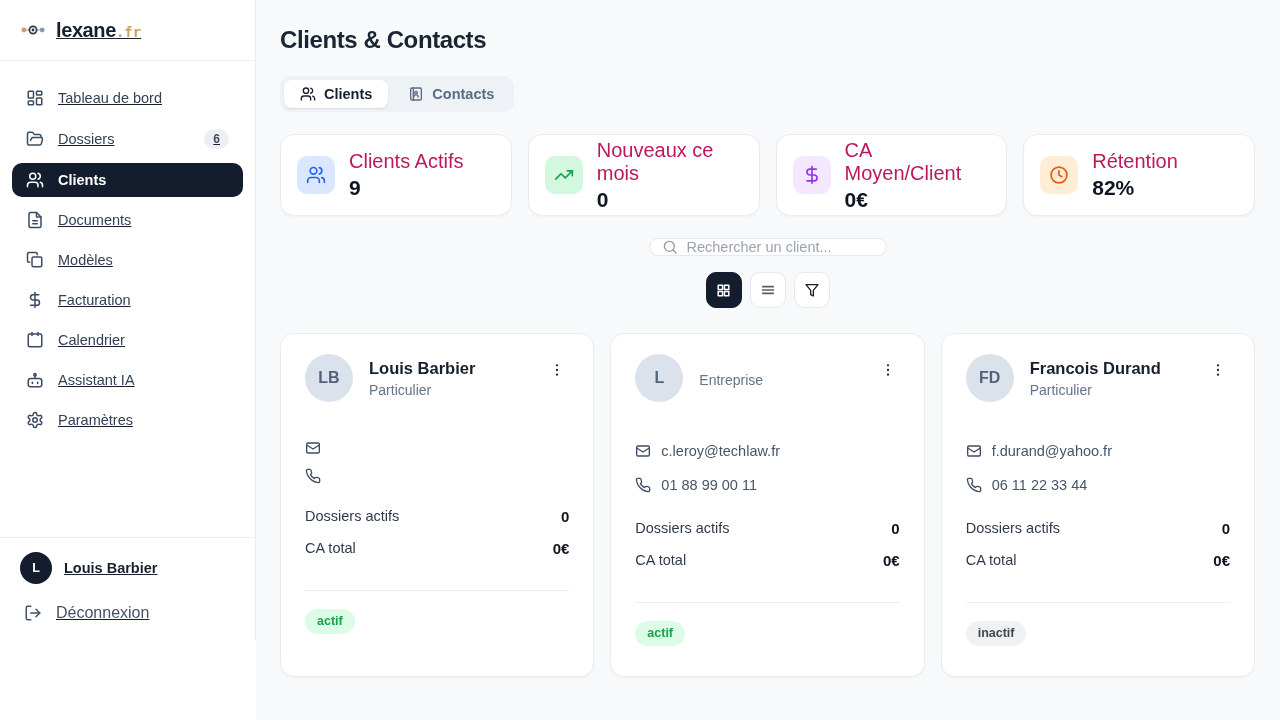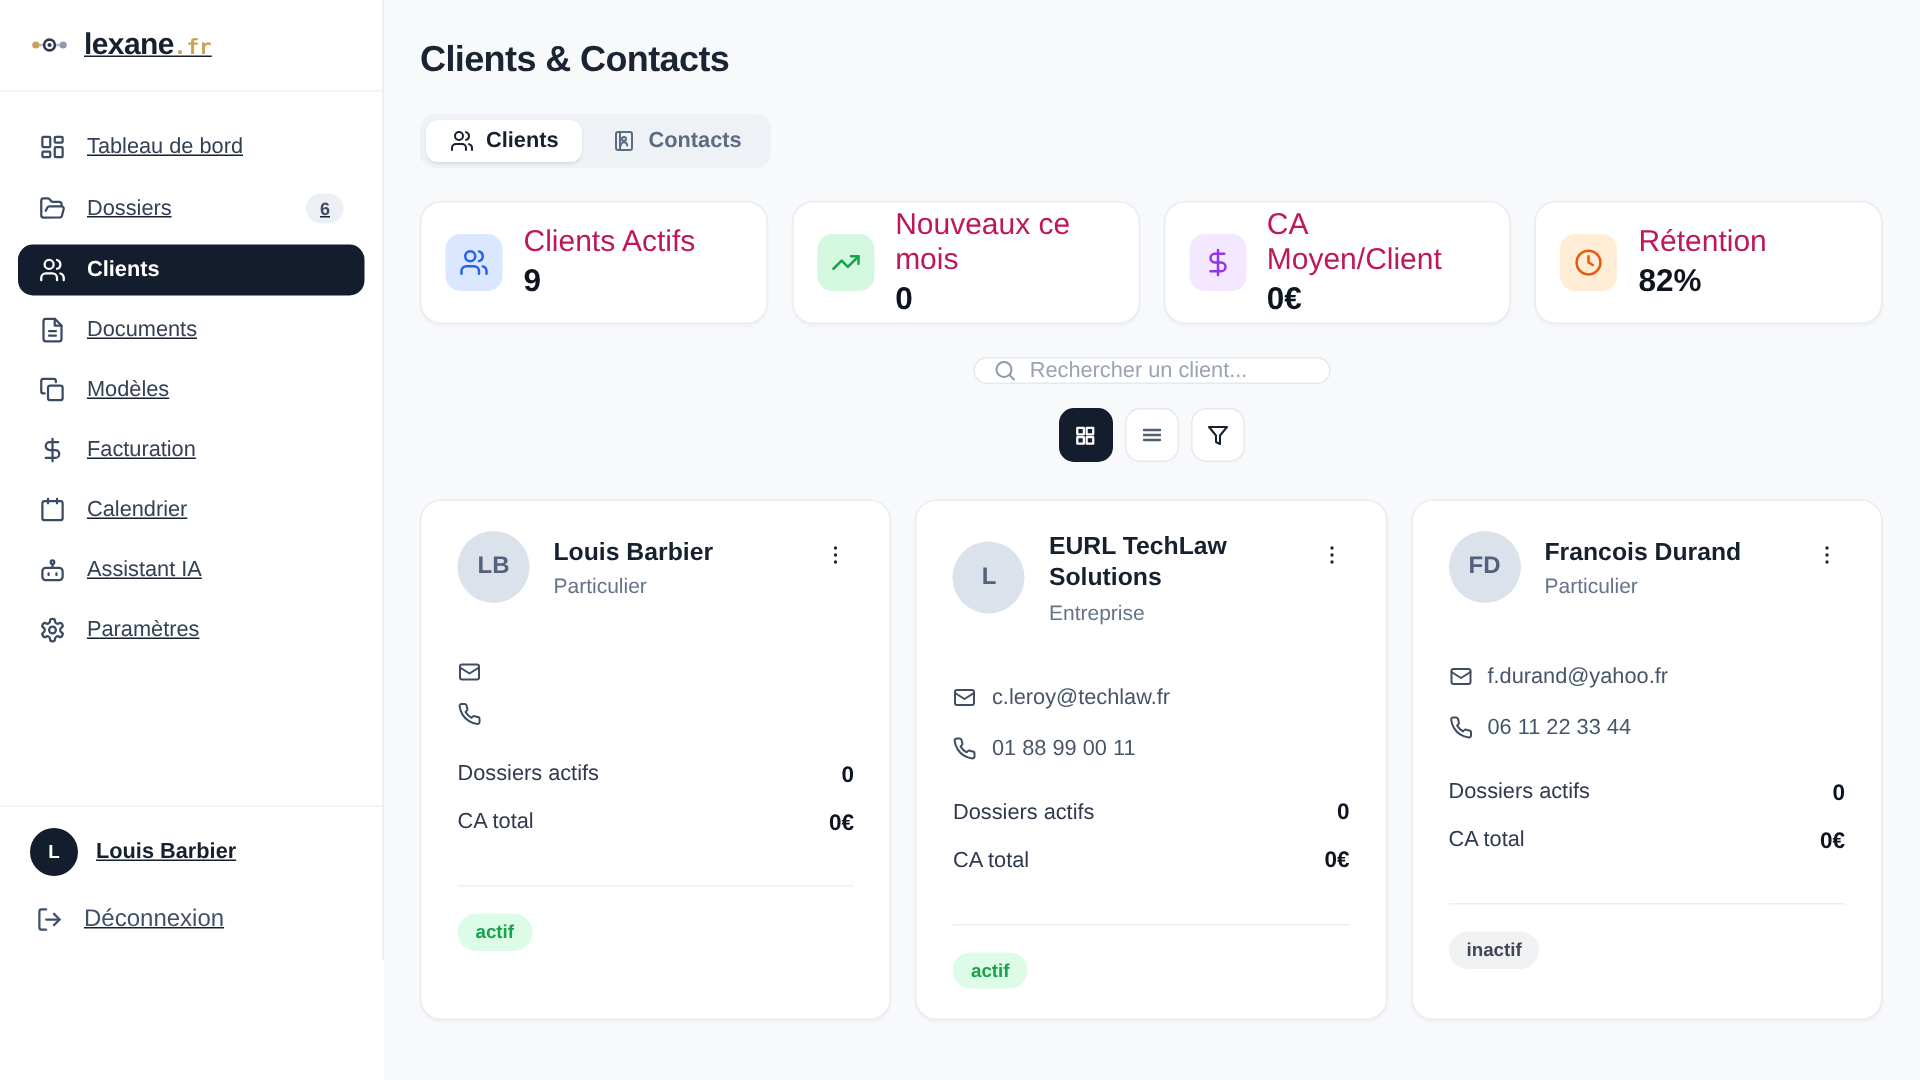--- a/index.html
+++ b/index.html
@@ -459,21 +459,20 @@
         <span class="cc-mvalue">0€</span>
       </div>
       <hr class="cc-divider">
       <span class="cc-badge badge-actif">actif</span>
     </div>
 
     <div class="client-card">
       <div class="cc-head">
         <span class="cc-avatar">L</span>
         <span class="cc-names">
-          <div class="cc-name">EURL TechLaw Solutions</div>
           <div class="cc-type">Entreprise</div>
         </span>
         <button class="kebab-btn">
           <span>
             <svg width="16" height="16" viewBox="0 0 24 24" fill="currentColor">
                 <circle cx="12" cy="5" r="1.7"></circle>
                 <circle cx="12" cy="12" r="1.7"></circle>
                 <circle cx="12" cy="19" r="1.7"></circle>
               </svg>
           </span>

